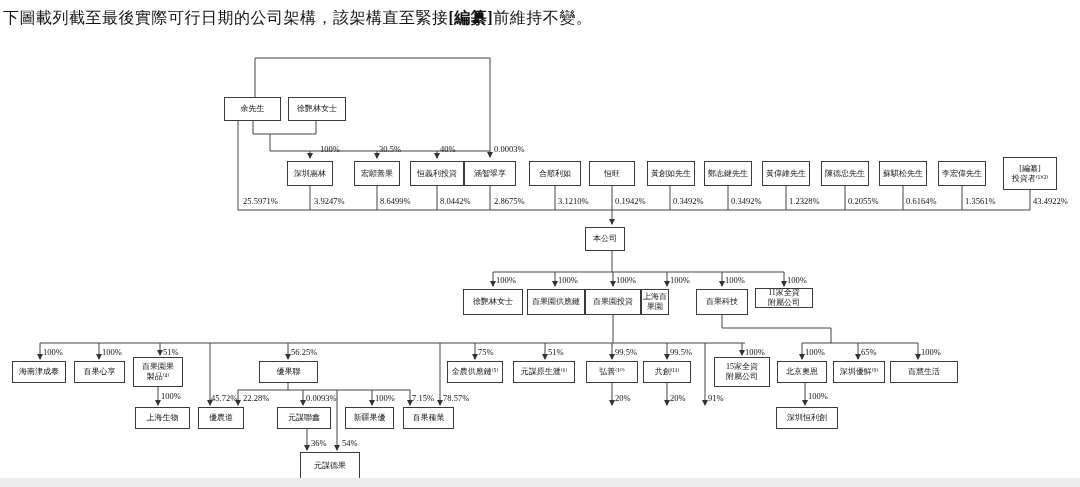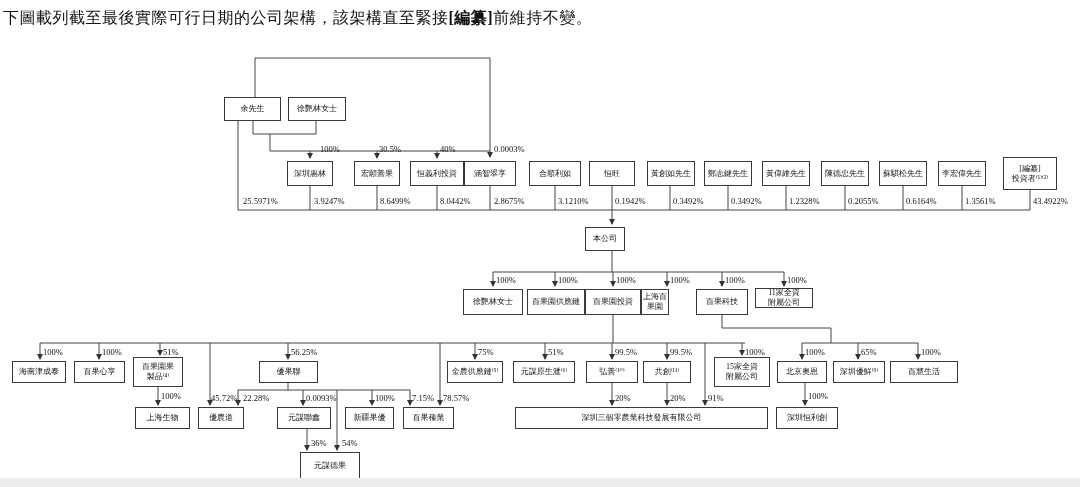--- a/index.html
+++ b/index.html
@@ -197,21 +197,20 @@
   <div class="pct" style="left:443px;top:394px">78.57%</div>
   <div class="pct" style="left:615px;top:394px">20%</div>
   <div class="pct" style="left:670px;top:394px">20%</div>
   <div class="pct" style="left:708px;top:394px">91%</div>
   <div class="pct" style="left:808px;top:392px">100%</div>
   <div class="node" style="left:135px;top:407px;width:55px;height:22px"><span>上海生物</span></div>
   <div class="node" style="left:198px;top:407px;width:46px;height:22px"><span>優農道</span></div>
   <div class="node" style="left:277px;top:407px;width:54px;height:22px"><span>元謀聯鑫</span></div>
   <div class="node" style="left:345px;top:407px;width:49px;height:22px"><span>新疆果優</span></div>
   <div class="node" style="left:403px;top:407px;width:51px;height:22px"><span>百果種業</span></div>
-  <div class="node" style="left:515px;top:407px;width:253px;height:22px"><span>深圳三個零農業科技發展有限公司</span></div>
   <div class="node" style="left:776px;top:407px;width:62px;height:22px"><span>深圳恒利創</span></div>
 
   <div class="pct" style="left:311px;top:439px">36%</div>
   <div class="pct" style="left:342px;top:439px">54%</div>
   <div class="node" style="left:300px;top:452px;width:60px;height:28px"><span>元謀德果</span></div>
 
   <div id="bottom-strip"></div>
 </div>
 
 </body></html>

